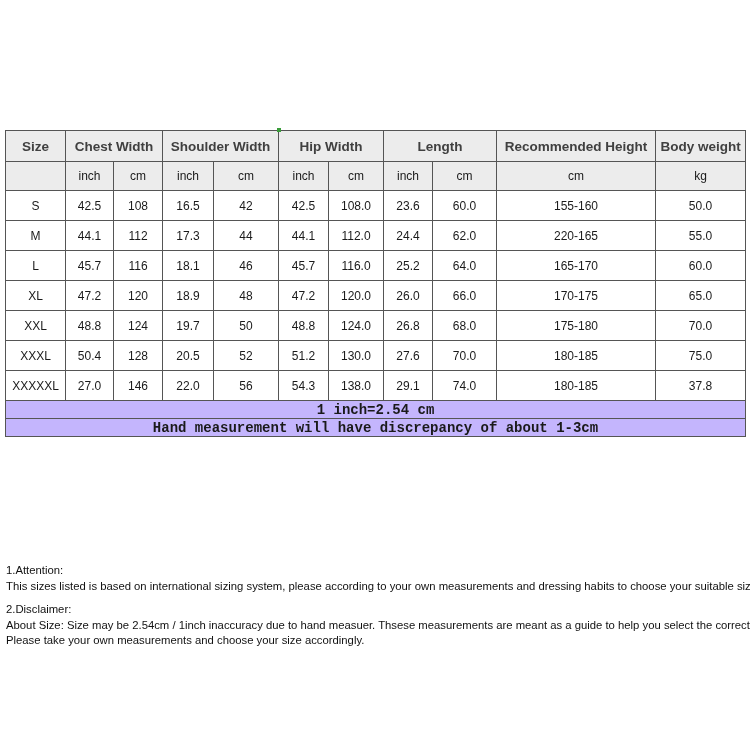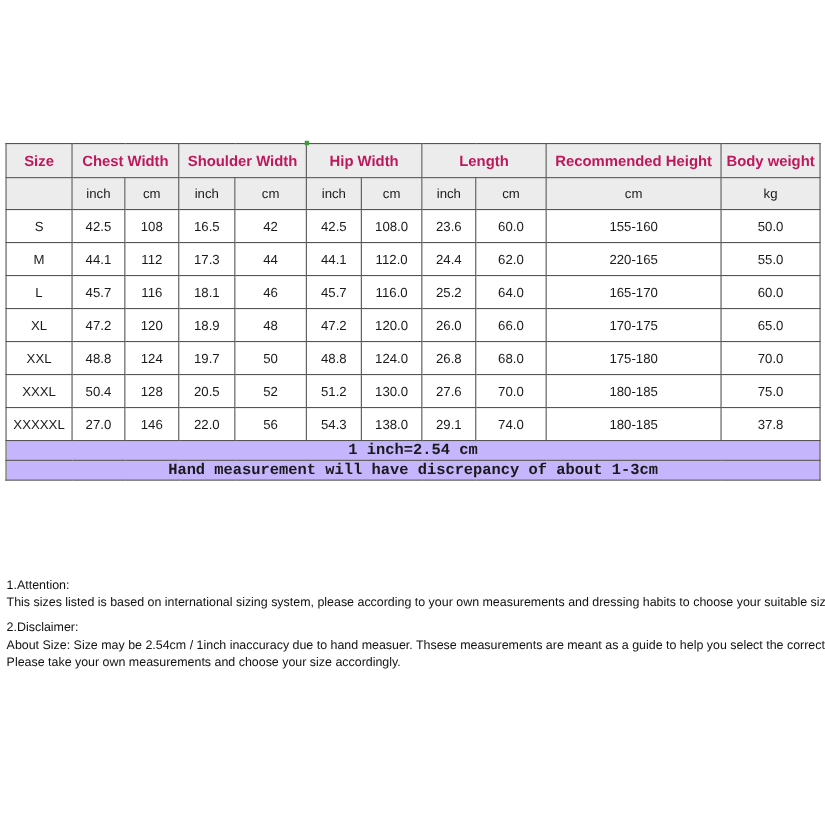--- a/index.html
+++ b/index.html
@@ -30,21 +30,21 @@
     text-align: center;
     vertical-align: middle;
     padding: 0;
     overflow: hidden;
   }
   tr.group-row th {
     height: 30px;
     background: #ececec;
     font-size: 13.5px;
     font-weight: bold;
-    color: #be185d;
+    color: #404040;
   }
   tr.unit-row td {
     height: 28px;
     background: #ececec;
     font-size: 12px;
     font-weight: normal;
   }
   tr.data-row td {
     height: 29px;
     background: #ffffff;
@@ -62,21 +62,21 @@
     position: absolute;
     left: 277px;
     top: 128px;
     width: 4px;
     height: 4px;
     background: #3a9d3a;
   }
   .notes {
     position: absolute;
     left: 6px;
-    top: 525px;
+    top: 563px;
     width: 744px;
     font-size: 11.3px;
     line-height: 15.5px;
     color: #111111;
   }
   .note-block { margin: 0 0 8px 0; }
   .note-line { white-space: nowrap; }
 </style>
 </head>
 <body>

